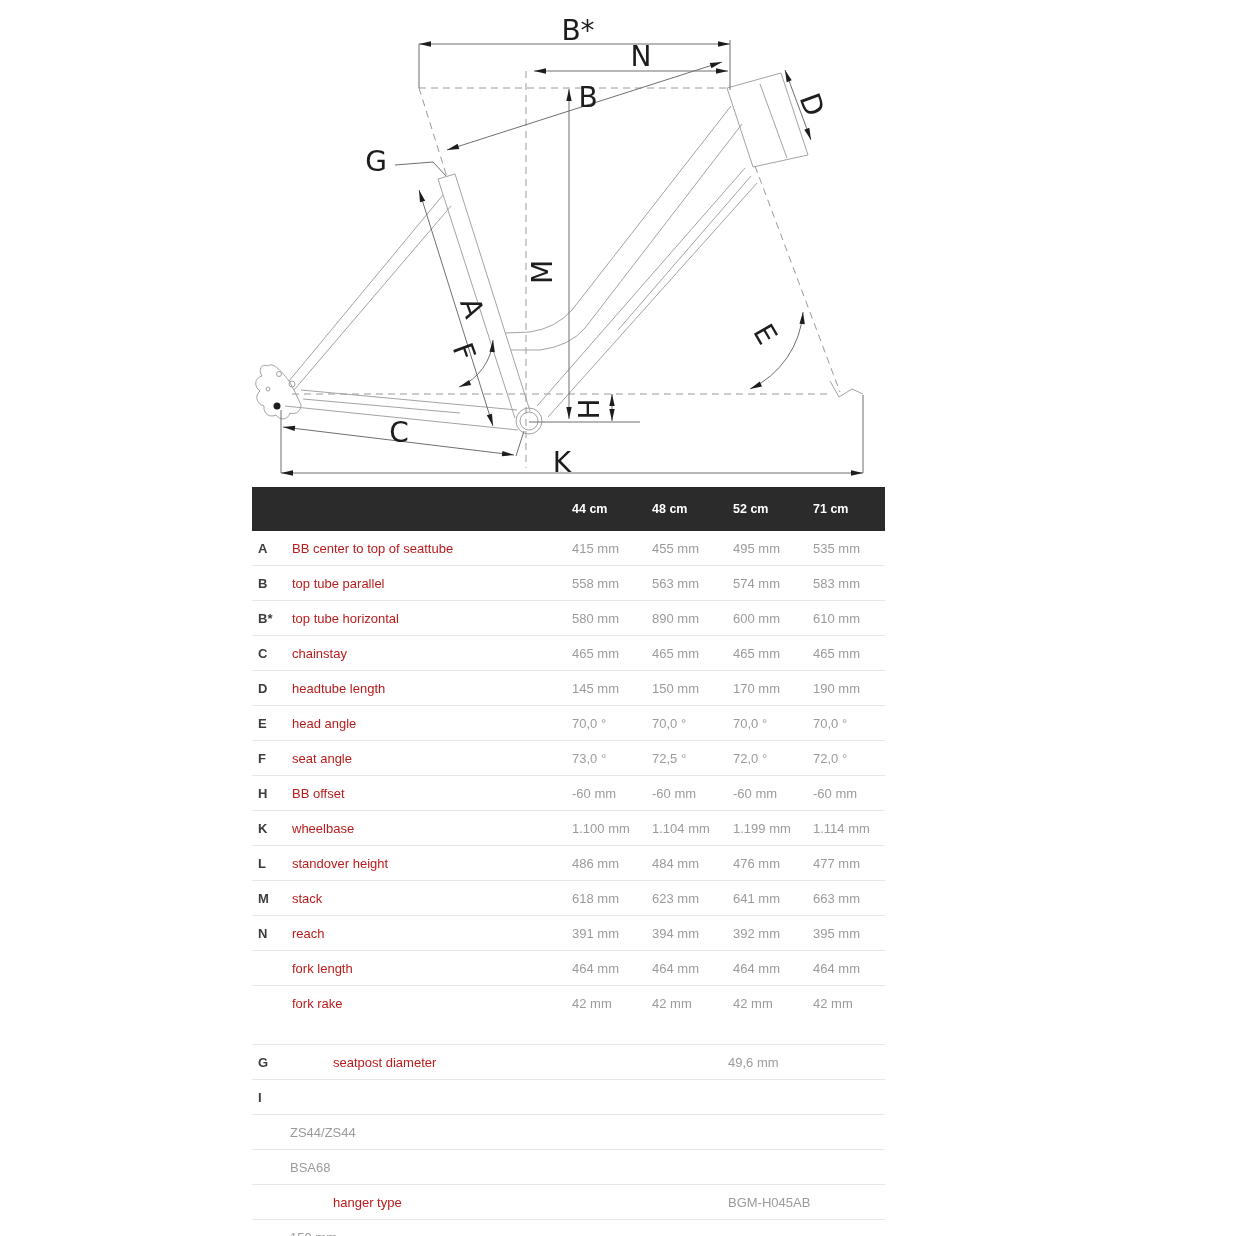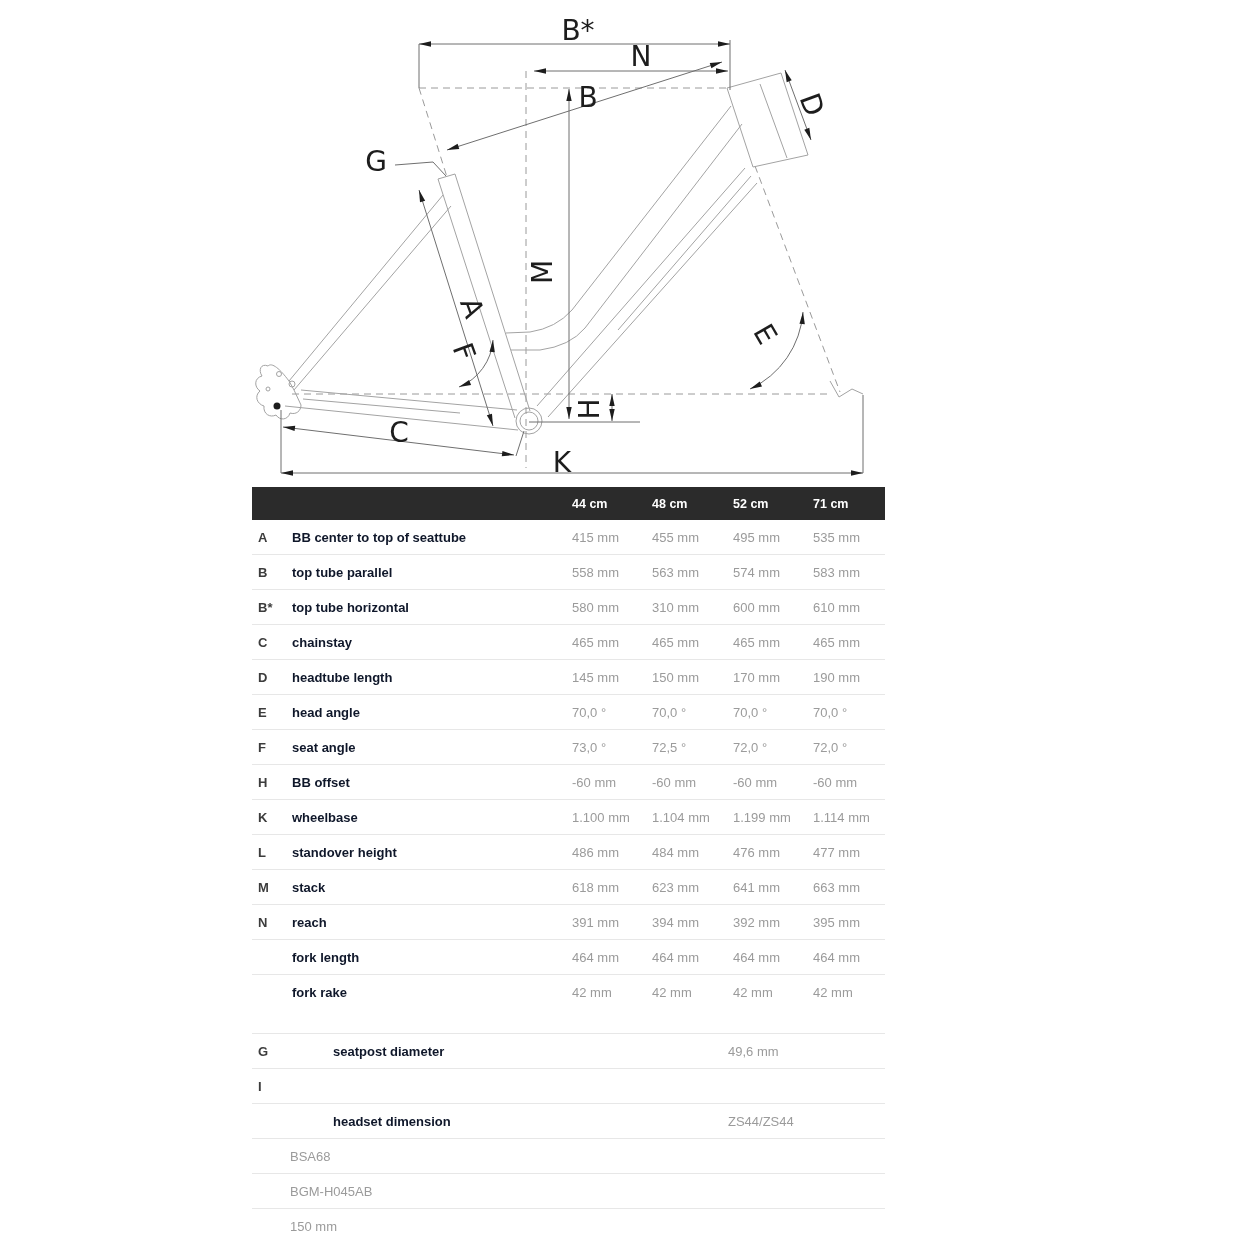--- a/index.html
+++ b/index.html
@@ -12,30 +12,30 @@
   .tube{stroke:#a3a3a3;stroke-width:1;fill:none;}
   .dimline{stroke:#6f6f6f;stroke-width:1;fill:none;}
   .dim{marker-start:url(#as);marker-end:url(#ae);}
   .ext{stroke:#6f6f6f;stroke-width:1;fill:none;}
   .dash{stroke:#9a9a9a;stroke-width:1;fill:none;stroke-dasharray:7 5;}
   .lbl{font-size:28px;}
 
   
   .tables{margin-left:252px;width:633px;}
   .head-row{display:grid;grid-template-columns:38px 282px 80px 81px 80px 72px;
-            height:33px;align-items:center;background:#2b2b2b;}
+            height:44px;align-items:center;background:#2b2b2b;}
   .head-row .cell{color:#ffffff;font-weight:700;font-size:12.5px;}
   .g-row{display:grid;grid-template-columns:38px 282px 80px 81px 80px 72px;
          height:34px;align-items:center;border-top:1px solid #e7e7e7;}
   .g-row:first-child{border-top:none;}
   .s-row{display:grid;grid-template-columns:38px 438px 157px;
          height:34px;align-items:center;border-top:1px solid #e7e7e7;}
   .cell{font-size:13px;white-space:nowrap;overflow:hidden;}
   .cell.letter{padding-left:6px;font-weight:700;color:#3c3c3c;}
-  .cell.label{font-weight:700;color:#0f172a;padding-left:2px;}
+  .cell.label{font-weight:400;color:#b91c1c;padding-left:2px;}
   .cell.val{color:#9b9b9b;font-weight:400;}
   .spec{margin-top:24px;border-bottom:1px solid #e7e7e7;}
   .s-row .label{padding-left:43px;}
 </style>
 </head>
 <body>
 
 <div class="page">
 
   <div class="diagram-wrap">
@@ -155,21 +155,21 @@
           <div class="cell label">top tube parallel</div>
           <div class="cell val">558 mm</div>
           <div class="cell val">563 mm</div>
           <div class="cell val">574 mm</div>
           <div class="cell val">583 mm</div>
         </div>
         <div class="g-row">
           <div class="cell letter">B*</div>
           <div class="cell label">top tube horizontal</div>
           <div class="cell val">580 mm</div>
-          <div class="cell val">310 mm</div>
+          <div class="cell val">890 mm</div>
           <div class="cell val">600 mm</div>
           <div class="cell val">610 mm</div>
         </div>
         <div class="g-row">
           <div class="cell letter">C</div>
           <div class="cell label">chainstay</div>
           <div class="cell val">465 mm</div>
           <div class="cell val">465 mm</div>
           <div class="cell val">465 mm</div>
           <div class="cell val">465 mm</div>
@@ -261,29 +261,29 @@
           <div class="cell letter">G</div>
           <div class="cell label">seatpost diameter</div>
           <div class="cell val">49,6 mm</div>
         </div>
         <div class="s-row">
           <div class="cell letter">I</div>
           <div class="cell val"></div>
         </div>
         <div class="s-row">
           <div class="cell letter"></div>
-          <div class="cell label">headset dimension</div>
           <div class="cell val">ZS44/ZS44</div>
         </div>
         <div class="s-row">
           <div class="cell letter"></div>
           <div class="cell val">BSA68</div>
         </div>
         <div class="s-row">
           <div class="cell letter"></div>
+          <div class="cell label">hanger type</div>
           <div class="cell val">BGM-H045AB</div>
         </div>
         <div class="s-row">
           <div class="cell letter"></div>
           <div class="cell val">150 mm</div>
         </div>
       </div>
   </div>
 
 </div>

